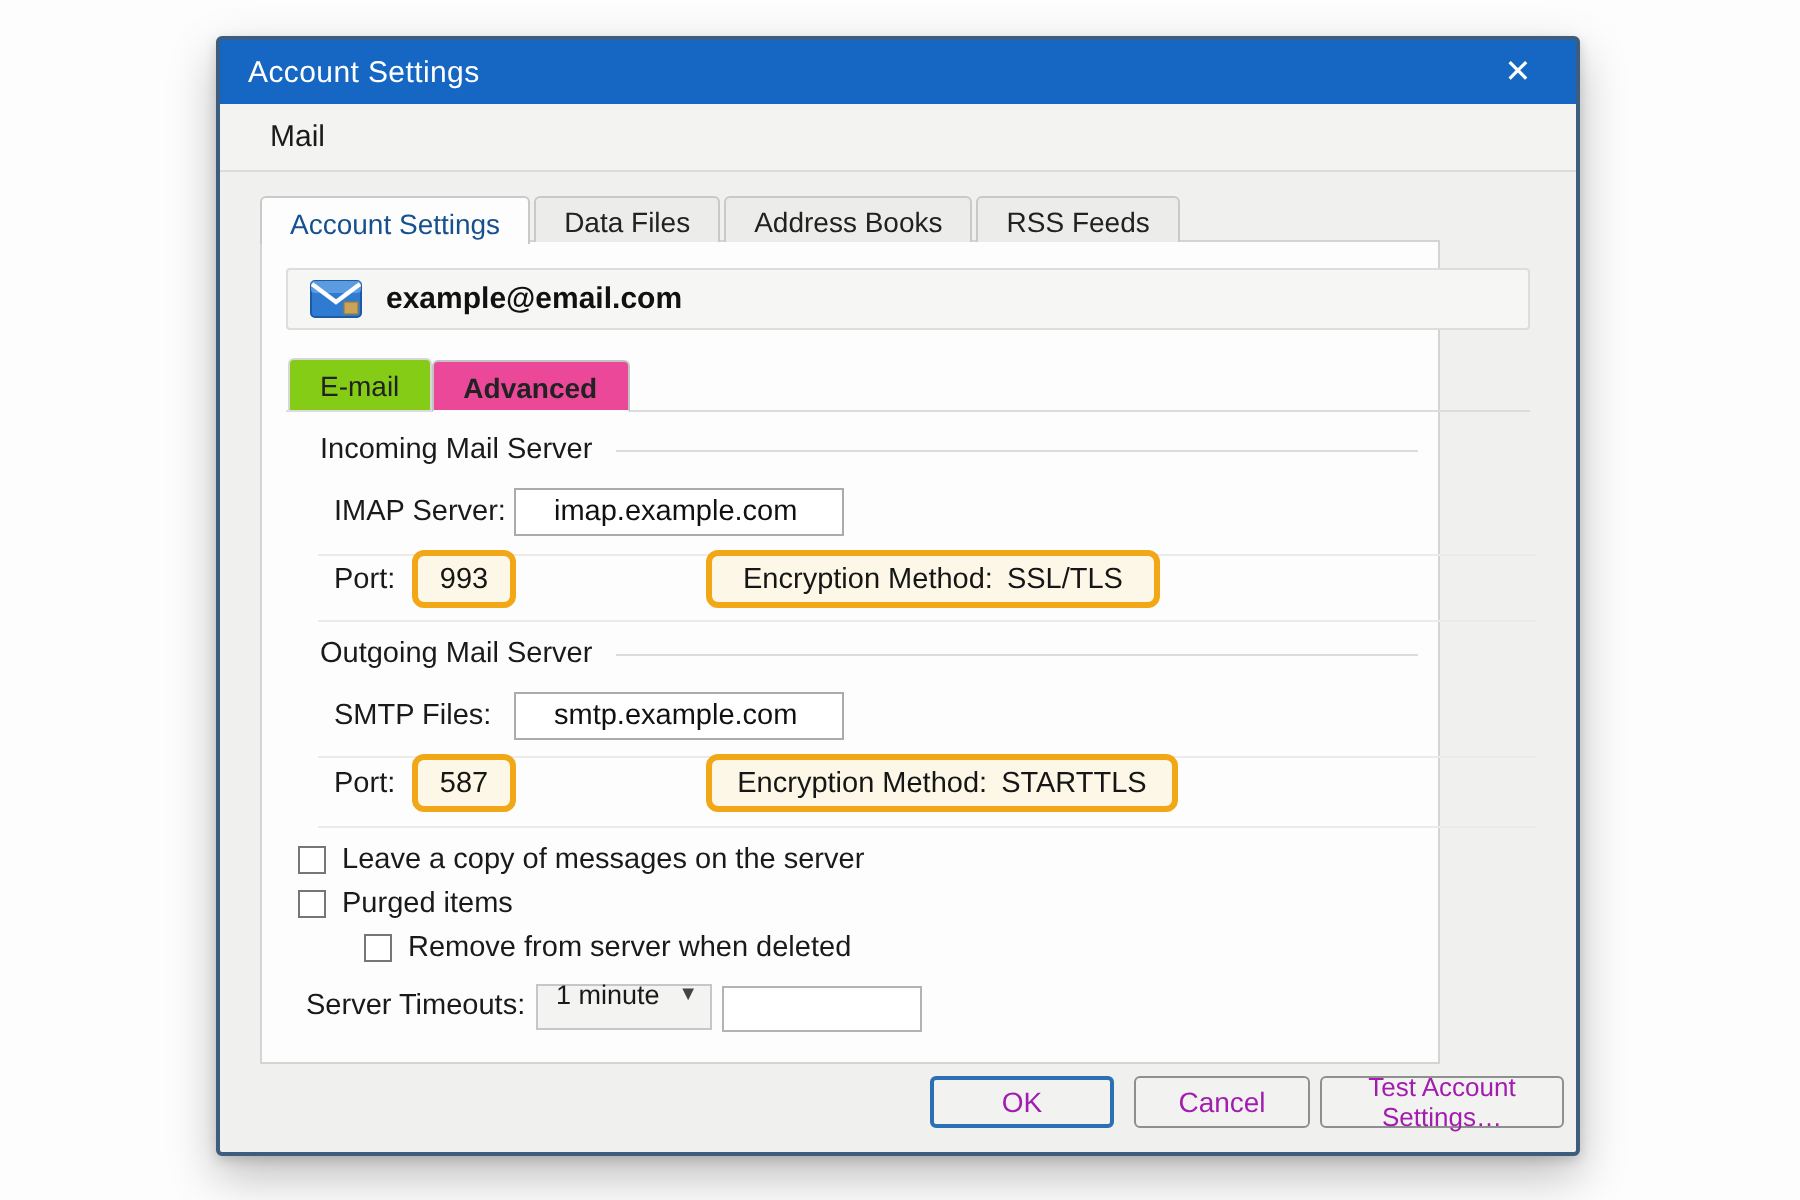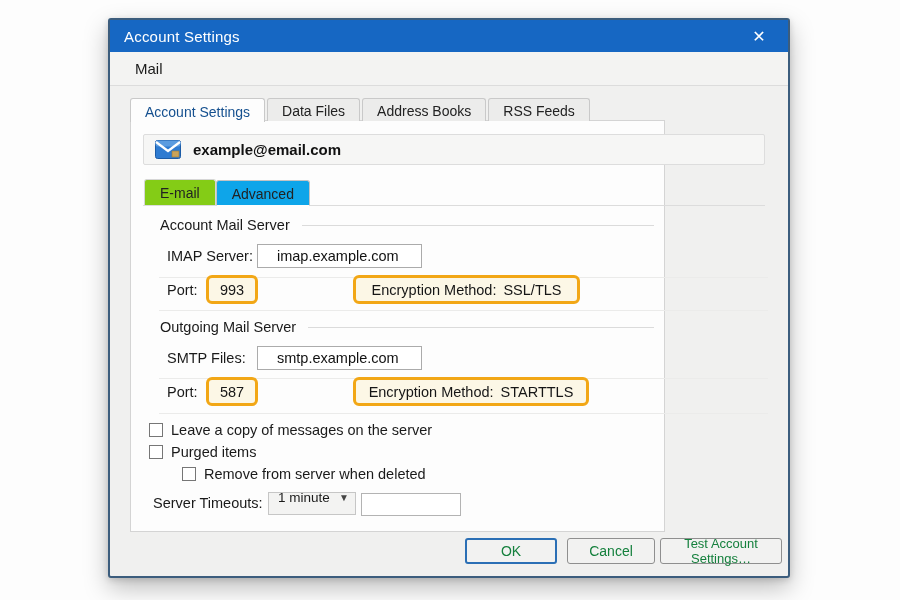--- a/index.html
+++ b/index.html
@@ -20,31 +20,31 @@
   
   .menubar { position:absolute; left:0; top:32px; right:0; height:34px; background:#f3f3f2; border-bottom:1px solid #dcdcdc; display:flex; align-items:center; }
   .menu-item { font-size:15px; color:#1a1a1a; padding-left:25px; }
 
   
   .tabstrip { position:absolute; left:20px; top:77px; height:24px; display:flex; align-items:flex-end; z-index:3; }
   .mtab { font-size:14px; color:#222; background:#ececeb; border:1px solid #c9c9c9; border-bottom:none; padding:4px 14px 4px 14px; margin-right:2px; border-radius:3px 3px 0 0; height:23px; cursor:pointer; white-space:nowrap; }
   .mtab.active { background:#fdfdfd; color:#15508f; height:24px; margin-bottom:-1px; position:relative; z-index:4; padding-top:5px; }
 
   
-  .panel { position:absolute; left:20px; top:100px; width:535px; height:412px; background:#fdfdfd; border:1px solid #d4d4d4; }
+  .panel { position:absolute; left:20px; top:100px; width:590px; height:412px; background:#fdfdfd; border:1px solid #d4d4d4; }
 
   .email-box { position:absolute; left:12px; top:13px; width:622px; height:31px; background:#f6f6f5; border:1px solid #dddddd; border-radius:2px; display:flex; align-items:center; }
   .email-box .env { margin-left:11px; display:flex; align-items:center; }
   .email-box .addr { margin-left:12px; font-size:15px; font-weight:bold; color:#111; }
 
   
   .subtabs { position:absolute; left:12px; top:56px; width:622px; height:29px; border-bottom:1px solid #dcdcdc; display:flex; align-items:flex-end; }
   .stab { font-size:14px; color:#222; height:26px; padding:5px 15px; border-radius:3px 3px 0 0; cursor:pointer; }
   .stab.inactive { background:#84cc16; border:1px solid #d6d6d6; border-bottom:none; margin-left:1px; }
-  .stab.active { background:#0ea5e9; border:1px solid #c3c3c3; border-bottom:1px solid #fdfdfd; margin-bottom:-1px; font-weight:normal; position:relative; z-index:2; }
+  .stab.active { background:#ec4899; border:1px solid #c3c3c3; border-bottom:1px solid #fdfdfd; margin-bottom:-1px; font-weight:bold; position:relative; z-index:2; }
 
   .group-heading { position:absolute; left:29px; right:10px; display:flex; align-items:center; font-size:14.5px; color:#1a1a1a; font-weight:500; }
   .group-heading .rule { flex:1; height:1px; background:#dbdbdb; margin-left:12px; }
 
   .faint-line { position:absolute; left:28px; width:609px; height:1px; background:#ebebea; }
 
   .fld-label { position:absolute; font-size:14.5px; color:#1a1a1a; white-space:nowrap; }
   .txt-input { position:absolute; height:24px; background:#fff; border:1px solid #ababab; font-size:14.5px; color:#111; padding:0 19px; font-family:"Liberation Sans", sans-serif; }
 
   .hl-box { position:absolute; height:29px; background:#fcf7e6; border:3px solid #f2a716; border-radius:6px; display:flex; align-items:center; justify-content:center; font-size:14.5px; color:#161616; white-space:nowrap; }
@@ -55,21 +55,21 @@
   .cb-row { position:absolute; display:flex; align-items:center; }
   .cb { width:14px; height:14px; background:#fff; border:1px solid #767676; margin-right:8px; flex:0 0 auto; cursor:pointer; }
   .cb-label { font-size:14.5px; color:#1a1a1a; white-space:nowrap; }
 
   .dropdown { position:absolute; left:137px; top:371px; width:88px; height:23px; background:#f3f3f2; border:1px solid #c6c6c6; display:flex; align-items:center; font-size:13.5px; color:#1a1a1a; padding:0 6px 12px 9px; cursor:pointer; }
   .dropdown .dval { flex:1; }
   .dropdown .chev { font-size:10px; color:#444; }
   .timeout-input { left:230px; top:372px; width:100px; height:23px; border-color:#b3b3b3; }
 
   
-  .btn { position:absolute; top:518px; height:26px; background:#f2f2f1; border:1px solid #8f8f8f; border-radius:3px; font-size:14px; color:#15803d; display:flex; align-items:center; justify-content:center; cursor:pointer; font-family:"Liberation Sans", sans-serif; }
+  .btn { position:absolute; top:518px; height:26px; background:#f2f2f1; border:1px solid #8f8f8f; border-radius:3px; font-size:14px; color:#a21caf; display:flex; align-items:center; justify-content:center; cursor:pointer; font-family:"Liberation Sans", sans-serif; }
   .btn-ok { left:355px; width:92px; border:2px solid #2b6fb5; }
   .btn-cancel { left:457px; width:88px; }
   .btn-test { left:550px; width:122px; font-size:13px; }
 </style>
 </head>
 <body>
 
 <div class="stage">
   <div class="dialog">
 
@@ -102,21 +102,21 @@
         </span>
         <span class="addr">example@email.com</span>
       </div>
 
       <div class="subtabs">
         <div class="stab inactive">E-mail</div>
         <div class="stab active">Advanced</div>
       </div>
 
       <div class="group-heading" style="top:96px;">
-        <span>Account Mail Server</span>
+        <span>Incoming Mail Server</span>
         <span class="rule"></span>
       </div>
 
       <div class="fld-label" style="left:36px; top:127px;">IMAP Server:</div>
       <input class="txt-input" style="left: 126px; top: 123px; width: 165px;" value="imap.example.com">
 
       <div class="faint-line" style="top:156px;"></div>
 
       <div class="fld-label" style="left:36px; top:161px;">Port:</div>
       <div class="hl-box" style="left:75px; top:154px; width:52px;">

